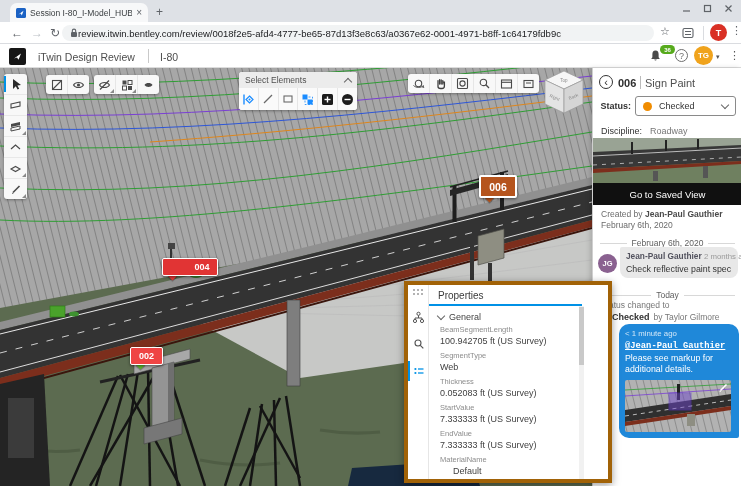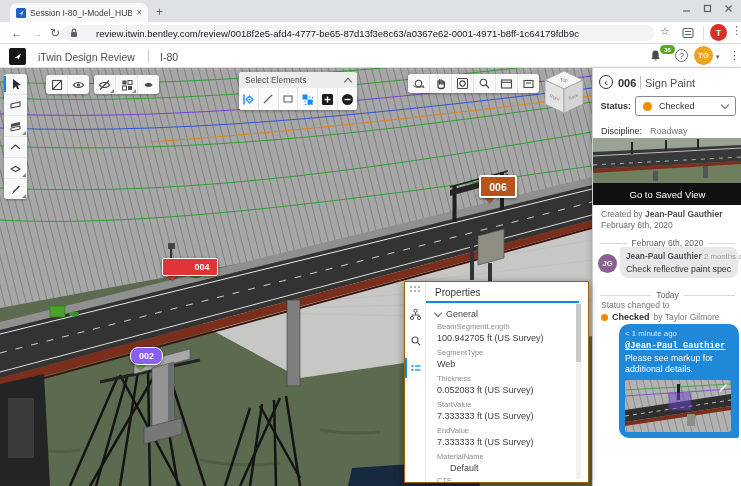--- a/index.html
+++ b/index.html
@@ -12,21 +12,21 @@
        display:flex;align-items:center;padding:0 6px;box-sizing:border-box;gap:4px;}
   .tab-title{font-size:8.5px;color:#3c4043;white-space:nowrap;overflow:hidden;flex:1;}
   .tab-close{font-size:10px;color:#5f6368;line-height:10px;cursor:default;}
   .newtab{left:156px;top:5px;font-size:12px;color:#5f6368;}
   .winctl{top:4px;display:flex;gap:12px;right:8px;align-items:center;}
   .winctl svg{display:block;}
   .toolbar-row{left:0;top:22px;width:741px;height:22px;background:#fff;border-bottom:1px solid #dadce0;box-sizing:border-box;}
   .navbtn{top:25px;font-size:12px;color:#5f6368;line-height:16px;}
   .navbtn.dis{color:#bdc1c6;}
   .omnibox{left:62px;top:25px;width:592px;height:16px;background:#f1f3f4;border-radius:8px;
-           display:flex;align-items:center;padding:0 8px;box-sizing:border-box;gap:18px;}
+           display:flex;align-items:center;padding:0 8px;box-sizing:border-box;gap:0;}
   .url{font-size:9.5px;color:#202124;white-space:nowrap;overflow:hidden;}
   .star{left:660px;top:25px;font-size:11px;color:#5f6368;}
   .chromediv{left:703px;top:26px;width:1px;height:14px;background:#dadce0;}
   .profile{left:710px;top:24px;width:17px;height:17px;border-radius:50%;background:#d93025;color:#fff;
            font-size:9px;font-weight:bold;display:flex;align-items:center;justify-content:center;}
   .menu3{left:731px;top:24px;font-size:11px;color:#5f6368;}
   
   .appbar{left:0;top:44px;width:741px;height:24px;background:#fff;border-bottom:1px solid #dcdcdc;box-sizing:border-box;}
   .applogo{left:9px;top:48px;width:17px;height:17px;background:#161616;border-radius:2px;
            display:flex;align-items:center;justify-content:center;}
@@ -60,22 +60,22 @@
   .seltb-row{display:flex;background:#fafafa;border-radius:0 0 3px 3px;}
   .seltb-row .toolbtn{height:22px;width:19.5px;}
   .rtools{left:408px;top:74px;}
   
   .marker{z-index:5;}
   .mk-bubble{color:#fff;font-weight:bold;border:1.5px solid #fff;border-radius:2px;
              display:flex;align-items:center;justify-content:center;box-shadow:0 1px 3px rgba(0,0,0,.5);}
   .mk-tail{width:7px;height:7px;transform:rotate(45deg);position:absolute;left:7px;bottom:-3px;z-index:-1;
            box-shadow:1px 1px 1px rgba(0,0,0,.3);}
   
-  .props{left:404px;top:281px;width:185px;height:202px;background:#fff;box-shadow:0 2px 8px rgba(0,0,0,.4);
-         border:1px solid #a16207;box-sizing:border-box;overflow:hidden;z-index:6;}
+  .props{left:404px;top:281px;width:208px;height:202px;background:#fff;box-shadow:0 2px 8px rgba(0,0,0,.4);
+         border:4px solid #a16207;box-sizing:border-box;overflow:hidden;z-index:6;}
   .prail{left:0;top:0;width:21px;height:202px;border-right:1px solid #e6e6e6;box-sizing:border-box;background:#fff;}
   .dots{left:5px;top:4px;width:10px;display:flex;flex-wrap:wrap;gap:2px;}
   .dots i{width:2px;height:2px;border-radius:50%;background:#9a9a9a;}
   .ptab{left:0;width:21px;height:24px;display:flex;align-items:center;justify-content:center;position:absolute;}
   .pcontent{left:21px;top:0;width:160px;height:202px;}
   .ptitle{left:9px;top:5px;font-size:10px;color:#3a3a3a;}
   .prule{left:0px;top:19px;width:153px;height:2px;background:#0091e6;}
   .pgroup{left:9px;top:27px;font-size:9px;color:#444;display:flex;align-items:center;gap:5px;}
   .fld-l{left:11px;font-size:7.5px;color:#8c8c8c;white-space:nowrap;}
   .fld-v{left:11px;font-size:9px;color:#3f3f3f;white-space:nowrap;}
@@ -460,21 +460,21 @@
 
   <div class="abs marker" style="left:162px;top:258px;">
     <div class="mk-bubble" style="width: 30px; height: 16px; font-size: 9px; background-color: rgb(225, 52, 52); padding-left: 24px;">004</div>
     <div class="mk-tail" style="background-color: rgb(225, 52, 52);"></div>
   </div>
   <div class="abs marker" style="left:479px;top:175px;">
     <div class="mk-bubble" style="width: 34px; height: 19px; font-size: 10.5px; border-width: 2px; background-color: rgb(181, 84, 29);">006</div>
     <div class="mk-tail" style="background-color: rgb(181, 84, 29);"></div>
   </div>
   <div class="abs marker" style="left:130px;top:347px;">
-    <div class="mk-bubble" style="width: 31px; height: 16px; font-size: 9px; background-color: #8b5cf6; border-radius: 8px;">002</div>
+    <div class="mk-bubble" style="width: 31px; height: 16px; font-size: 9px; background-color: #ef4444;">002</div>
     <div class="mk-tail" style="background-color: rgb(92, 179, 44);"></div>
   </div>
 
   <div class="abs props">
     <div class="abs prail">
       <div class="abs dots">
           <i></i>
           <i></i>
           <i></i>
           <i></i>

